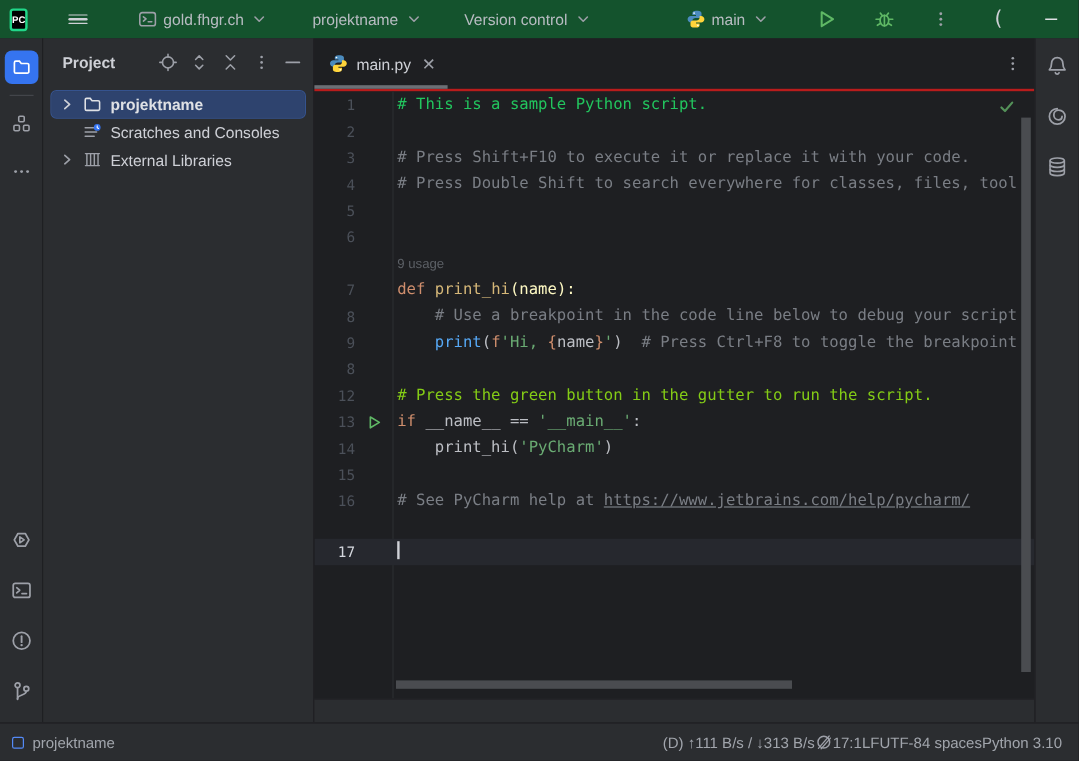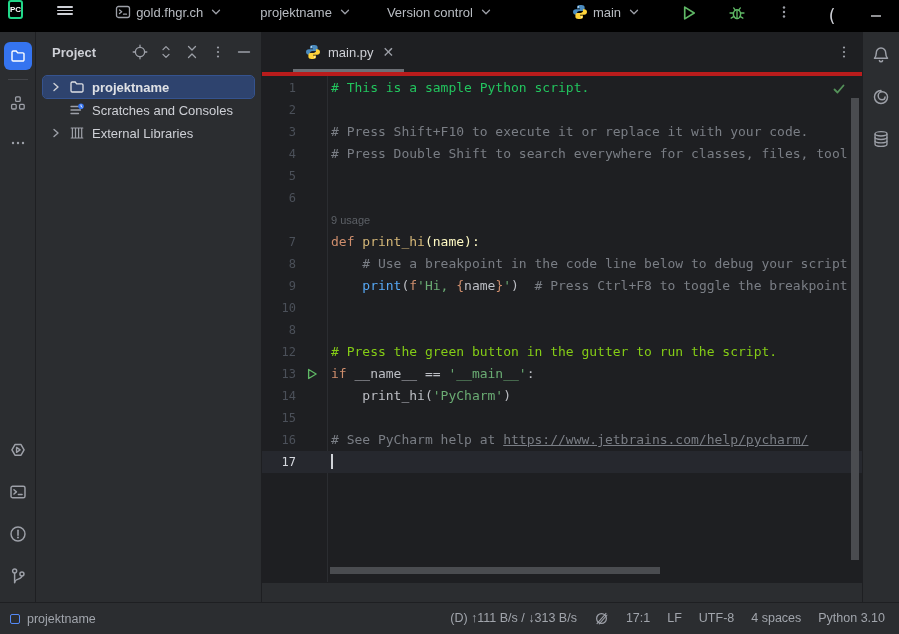--- a/index.html
+++ b/index.html
@@ -2,22 +2,22 @@
 <html><head>
 <meta charset="utf-8">
 <style>
   * { box-sizing: border-box; margin: 0; padding: 0; }
   html,body { width:899px; height:634px; overflow:hidden; background:#1E1F22;
     font-family:"Liberation Sans", sans-serif; }
   .window { width:899px; height:634px; display:flex; flex-direction:column;
     background:#1E1F22; color:#B8BCC2; }
 
   
-  .titlebar { height:32px; flex:0 0 32px; background:#000000; display:flex;
-    align-items:flex-start; font-size:13px; color:#B8BCC2;gap:12px; }
+  .titlebar { height:32px; flex:0 0 32px; background:#14532d; display:flex;
+    align-items:center; font-size:13px; color:#B8BCC2;gap:12px; }
   .pc-logo { width:19px; height:19px; margin-left:8px; border:2px solid #21D789;
     border-radius:3px; background:#000; color:#fff; font-size:8px; font-weight:bold;
     display:flex; align-items:center; justify-content:center; letter-spacing:0; }
   .tb-btn { display:flex; align-items:center; gap:5px; padding:4px 6px; border-radius:4px;
     cursor:default; white-space:nowrap; }
   .hamburger { margin-left:16px; }
   .hamburger .bar { width:16px; height:1.6px; background:#CED0D6; margin:2.1px 0; border-radius:1px;}
   .remote { margin-left:18px; }
   .runconfig { margin-left:54px; }
   .icon16 { width:16px; height:16px; display:block; }
@@ -50,32 +50,32 @@
     align-items:center; gap:3px; border-radius:4px; white-space:nowrap; }
   .tree-row.selected { background:#2E436E; outline:1px solid #35538F; font-weight:bold;
     color:#DFE1E5; }
   .chev-slot { width:18px; height:18px; display:flex; align-items:center; justify-content:center; flex-shrink:0;}
   .tree-icon { width:18px; height:18px; display:flex; align-items:center; justify-content:center;
     flex-shrink:0; position:relative; margin-right:3px;}
 
   
   .editorcol { flex:1; min-width:0; display:flex; flex-direction:column; background:#1E1F22; }
   .tabbar { height:44px; flex:0 0 44px; display:flex; align-items:stretch;
-    border-bottom:4px solid #b91c1c;padding-left:31px; }
+    border-bottom:2px solid #b91c1c; }
   .tab { display:flex; align-items:center; gap:7px; padding:0 10px 0 12px; position:relative;
     font-size:13px; color:#CED0D6; }
   .tab-underline { position:absolute; left:0; right:0; bottom:0; height:3px; background:#6C6F75; }
   .tab-close { color:#9DA0A8; font-size:14px; margin-left:2px; }
   .tabbar-kebab { margin-left:auto; width:36px; display:flex; align-items:center; justify-content:center; }
 
   .codearea { flex:1; position:relative; overflow:hidden;
     font-family:"DejaVu Sans Mono", monospace; font-size:13px; padding-top:1px; }
   .gutter-line { position:absolute; left:65px; top:0; bottom:0; width:1px; background:#2B2D31; }
   .code-row { display:flex; height:22px; line-height:22px; position:relative; }
-  .code-row.current { background:#26282E; }
+  .code-row.current { background:#26282E;margin-top:20px; }
   .lnum { width:34px; text-align:right; color:#4B5059; font-size:12px; flex-shrink:0; }
   .code-row.current .lnum { color:#D5D8DE; }
   .gslot { width:31px; flex-shrink:0; display:flex; align-items:center; justify-content:center; }
   .code-text { padding-left:4px; white-space:pre; }
   .tok-link { text-decoration:underline; }
   .hint-text { font-family:"Liberation Sans", sans-serif; font-size:11px; color:#5C6066; }
   .caret { display:inline-block; width:1.5px; height:15px; background:#D0D3D8;
     vertical-align:-3px; }
   .inspect-widget { position:absolute; top:6px; right:16px; }
   .vscroll { position:absolute; right:3px; top:22px; width:8px; height:462px;
@@ -86,21 +86,21 @@
 
   .rightbar { flex:0 0 37px; background:#2B2D30; border-left:1px solid #1E1F22;
     display:flex; flex-direction:column; align-items:center; padding-top:10px; gap:16px; }
   .rb-item { width:28px; height:26px; display:flex; align-items:center; justify-content:center; }
 
   
   .statusbar { height:32px; flex:0 0 32px; background:#2B2D30; border-top:1px solid #1E1F22;
     display:flex; align-items:center; padding:0 14px 0 10px; font-size:12.5px; color:#A1A5AC; }
   .sb-left { display:flex; align-items:center; gap:7px; }
   .sb-square { width:10px; height:10px; border:1.5px solid #548AF7; border-radius:2px; }
-  .sb-right { margin-left:auto; display:flex; align-items:flex-start; gap:17px; white-space:nowrap; }
+  .sb-right { margin-left:auto; display:flex; align-items:center; gap:0; white-space:nowrap; }
   svg { display:block; }
 </style>
 </head>
 <body>
 
 <div class="window">
 
   <div class="titlebar">
     <div class="pc-logo">PC</div>
     <div class="tb-btn hamburger">
@@ -387,25 +387,20 @@
               <span class="lnum">8</span>
               <span class="gslot"></span>
               <span class="code-text"><span style="color: rgb(122, 126, 133);">    # Use a breakpoint in the code line below to debug your script</span></span>
             </div>
             <div class="code-row">
               <span class="lnum">9</span>
               <span class="gslot"></span>
               <span class="code-text"><span style="color: rgb(188, 190, 196);">    </span><span style="color: rgb(86, 168, 245);">print</span><span style="color: rgb(188, 190, 196);">(</span><span style="color: rgb(207, 142, 109);">f</span><span style="color: rgb(106, 171, 115);">'Hi, </span><span style="color: rgb(207, 142, 109);">{</span><span style="color: rgb(188, 190, 196);">name</span><span style="color: rgb(207, 142, 109);">}</span><span style="color: rgb(106, 171, 115);">'</span><span style="color: rgb(188, 190, 196);">)</span><span style="color: rgb(122, 126, 133);">  # Press Ctrl+F8 to toggle the breakpoint</span></span>
             </div>
             <div class="code-row">
-              <span class="lnum">10</span>
-              <span class="gslot"></span>
-              <span class="code-text"></span>
-            </div>
-            <div class="code-row">
               <span class="lnum">8</span>
               <span class="gslot"></span>
               <span class="code-text"></span>
             </div>
             <div class="code-row">
               <span class="lnum">12</span>
               <span class="gslot"></span>
               <span class="code-text"><span style="color: #84cc16;"># Press the green button in the gutter to run the script.</span></span>
             </div>
             <div class="code-row">

